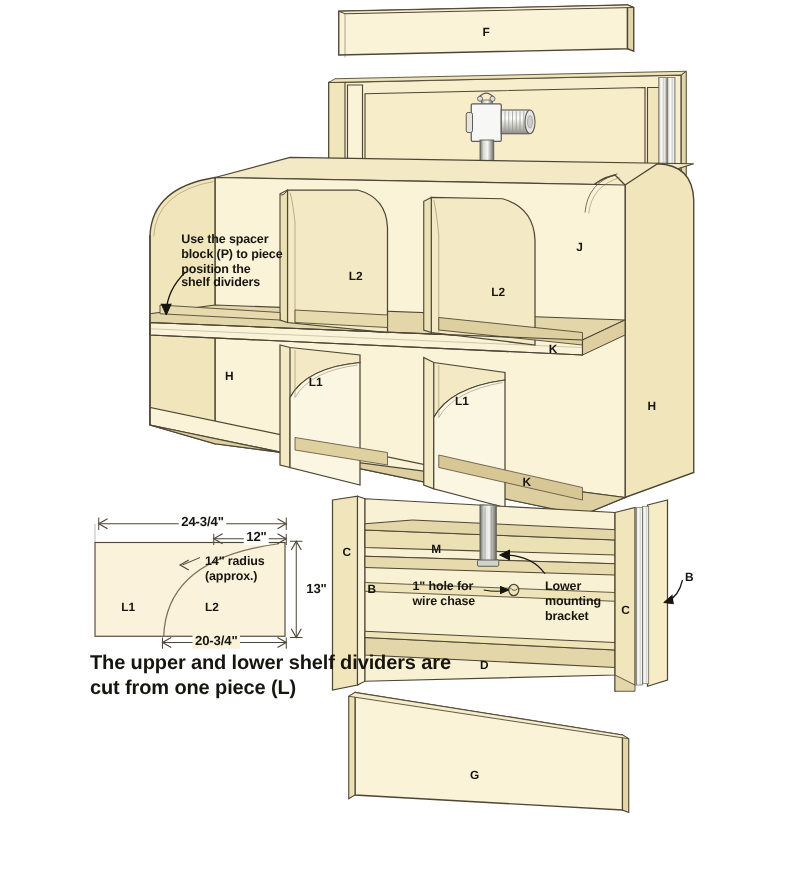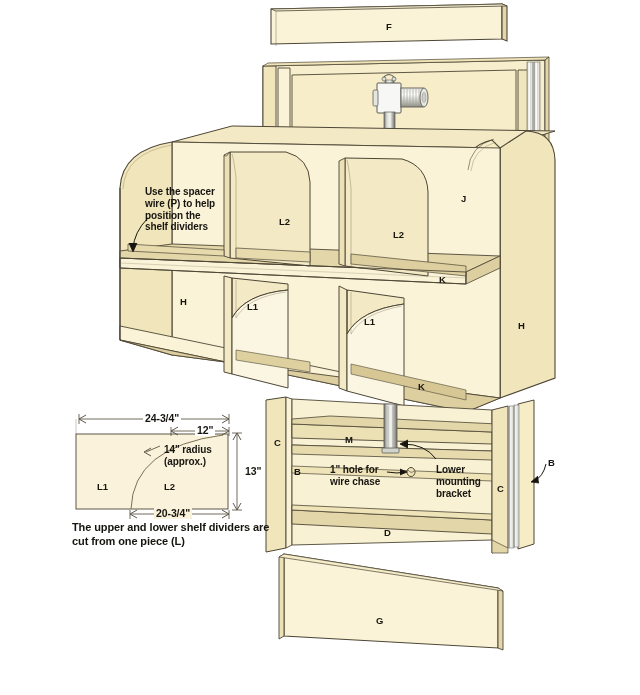--- a/index.html
+++ b/index.html
@@ -16,21 +16,21 @@
     position:absolute;
     font-weight:bold;
     color:#17150f;
     white-space:pre;
     line-height:1.18;
     letter-spacing:-0.1px;
   }
   .part-letter{font-size:9.5px;font-weight:bold;}
   .callout{font-size:10px;font-weight:bold;}
   .dimtxt{font-size:10.5px;font-weight:bold;}
-  .caption{font-size:11px;font-weight:bold;line-height:1.25;}
+  .caption{font-size:16px;font-weight:bold;line-height:1.25;}
 </style>
 </head>
 <body>
 
 <div id="stage">
 
 <svg id="diagram" viewBox="0 0 640 695">
   <defs>
     <linearGradient id="metalV" x1="0" y1="0" x2="1" y2="0">
       <stop offset="0%" stop-color="#9a9a93"></stop>
@@ -283,21 +283,21 @@
 <div class="lbl part-letter" style="left:345px;top:434px;">M</div>
 <div class="lbl part-letter" style="left:294px;top:466px;">B</div>
 <div class="lbl part-letter" style="left:497px;top:483px;">C</div>
 <div class="lbl part-letter" style="left:548px;top:457px;">B</div>
 <div class="lbl part-letter" style="left:384px;top:527px;">D</div>
 <div class="lbl part-letter" style="left:376px;top:615px;">G</div>
 <div class="lbl part-letter" style="left:97px;top:481px;">L1</div>
 <div class="lbl part-letter" style="left:164px;top:481px;">L2</div>
 
 <div class="lbl callout" style="left:145px;top:186px;">Use the spacer
-wire (P) to help
+block (P) to piece
 position the
 shelf dividers</div>
 <div class="lbl callout" style="left:330px;top:464px;">1" hole for
 wire chase</div>
 <div class="lbl callout" style="left:436px;top:464px;">Lower
 mounting
 bracket</div>
 
 <div class="lbl dimtxt" style="left:143px;top:412px;background:#fff;padding:0 2px;">24-3/4"</div>
 <div class="lbl dimtxt" style="left:195px;top:424px;background:#fff;padding:0 2px;">12"</div>

